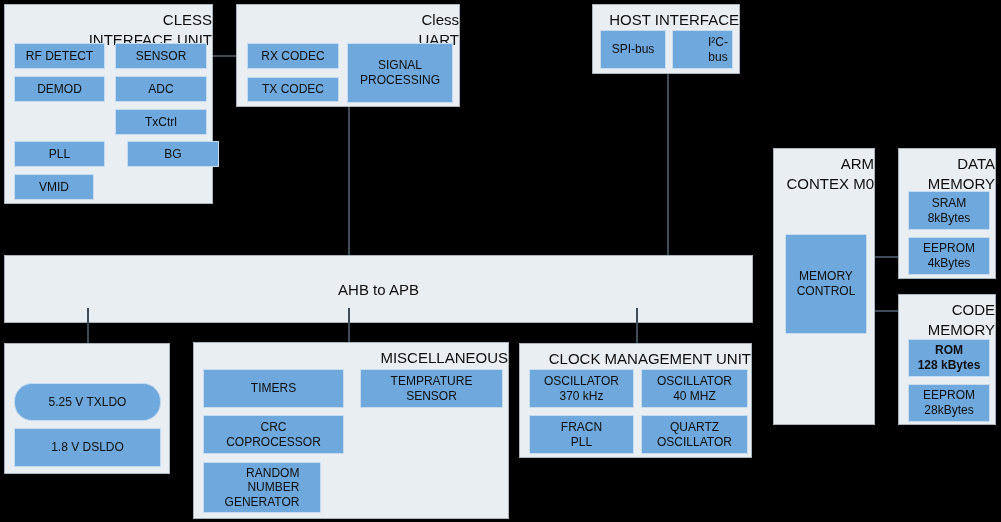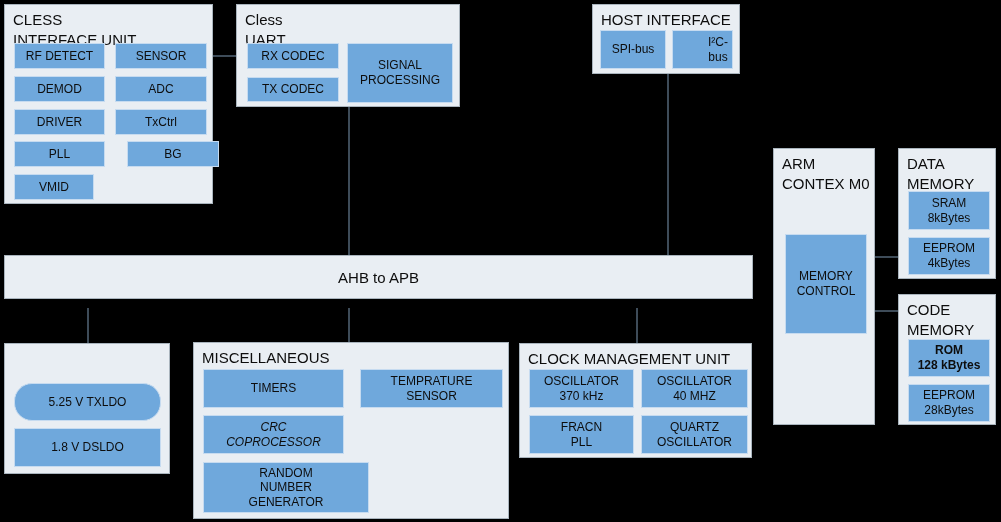--- a/index.html
+++ b/index.html
@@ -13,21 +13,21 @@
   .stage { position:absolute; left:0; top:0; width:1001px; height:522px; background:var(--background,#000); }
 
   .box {
     position:absolute;
     background:var(--container_fill,#e9eef3);
     border:1px solid var(--container_border,#a9b4bd);
     color:var(--text,#0d0d0d);
     box-sizing:border-box;
   }
   .box-title {
-    text-align:left;
+    text-align:right;
     white-space:pre-line;
     padding-top:5px;
     font-size:15px;
     line-height:1.3;
     color:var(--text,#0d0d0d);
     padding-left:8px;
   }
   .blk {
     position:absolute;
     background:var(--block_fill,#6fa8dc);
@@ -37,21 +37,21 @@
     align-items:center;
     justify-content:center;
     text-align:center;
     white-space:pre-line;
     font-size:12px;
     line-height:1.22;
     color:var(--text,#0d0d0d);
   }
   .bus {
     position:absolute;
-    left:4px; top:255px; width:749px; height:44px;
+    left:4px; top:255px; width:749px; height:68px;
     background:var(--container_fill,#e9eef3);
     border:1px solid var(--container_border,#a9b4bd);
     box-sizing:border-box;
     display:flex; align-items:center; justify-content:center;
     font-size:15px;
     color:var(--text,#0d0d0d);
   }
   .conn { position:absolute; background:var(--connector,#3e4c59); }
 
   
@@ -92,22 +92,22 @@
   .m1 { left:9px; top:89px; width:82px; height:38px; }
 
   
   .box-pmu { left:4px; top:343px; width:166px; height:131px; }
   .p0 { left:9px; top:39px; width:147px; height:38px;border-radius:18px; }
   .p1 { left:9px; top:84px; width:147px; height:39px; }
 
   
   .box-misc { left:193px; top:342px; width:316px; height:177px; }
   .s0 { left:9px;   top:26px;  width:141px; height:39px; }
-  .s1 { left:9px;   top:72px;  width:141px; height:39px;font-style:italic; }
-  .s2 { left:9px;   top:119px; width:166px; height:51px; }
+  .s1 { left:9px;   top:72px;  width:141px; height:39px; }
+  .s2 { left:9px;   top:119px; width:118px; height:51px;text-align:right; }
   .s3 { left:166px; top:26px;  width:143px; height:39px; }
 
   
   .box-cmu { left:519px; top:343px; width:233px; height:115px; }
   .k0 { left:9px;   top:25px; width:105px; height:39px; }
   .k1 { left:121px; top:25px; width:107px; height:39px; }
   .k2 { left:9px;   top:71px; width:105px; height:39px; }
   .k3 { left:121px; top:71px; width:107px; height:39px; }
 
   
@@ -125,21 +125,20 @@
 
 <div class="stage">
 
   <div class="box box-cless">
     <div class="box-title">CLESS
 INTERFACE UNIT</div>
     <div class="blk c0">RF DETECT</div>
     <div class="blk c1">SENSOR</div>
     <div class="blk c2">DEMOD</div>
     <div class="blk c3">ADC</div>
-    <div class="blk c4">DRIVER</div>
     <div class="blk c5">TxCtrl</div>
     <div class="blk c6">PLL</div>
     <div class="blk c7">BG</div>
     <div class="blk c8">VMID</div>
   </div>
 
   <div class="box box-uart">
     <div class="box-title">Cless
 UART</div>
     <div class="blk u0">RX CODEC</div>

